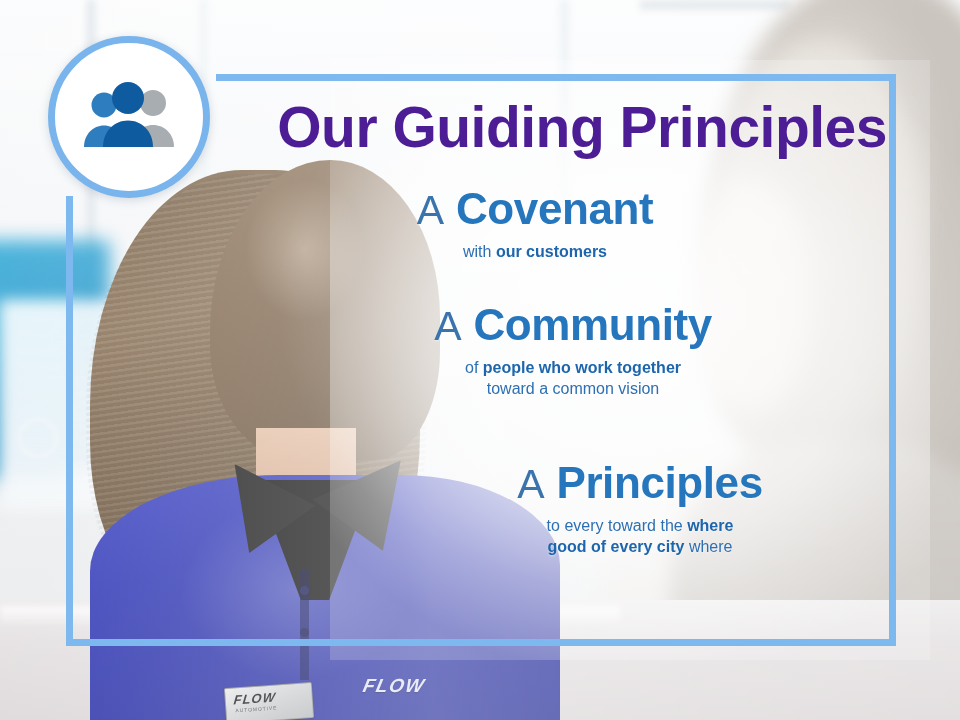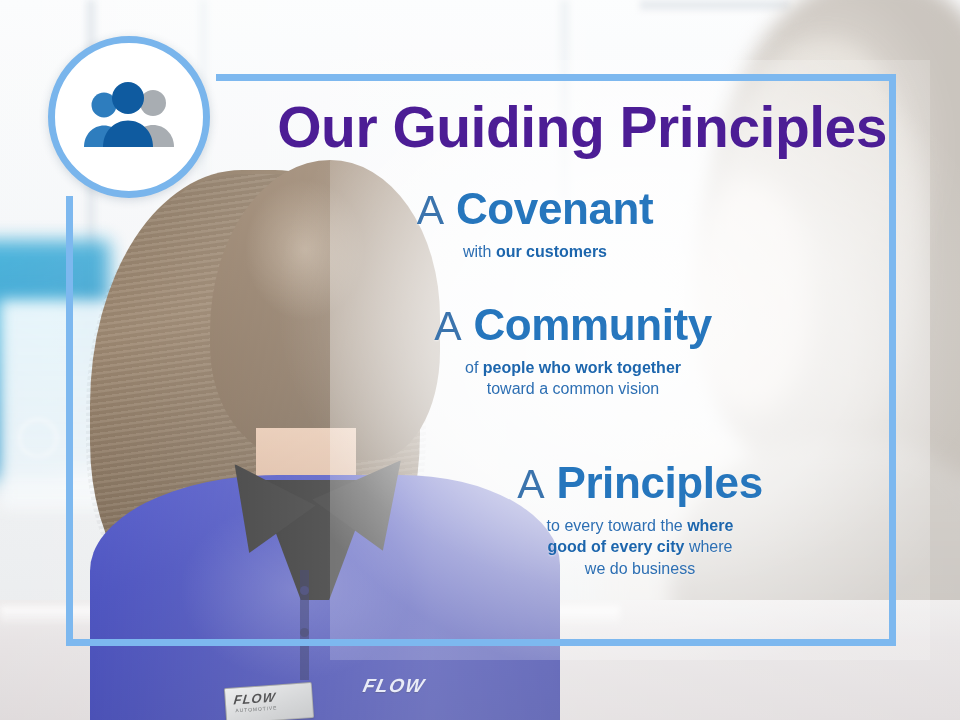--- a/index.html
+++ b/index.html
@@ -403,16 +403,16 @@
       <span>Community</span>
     </div>
     <div class="sub"><span>of </span><b>people who work together</b><br><span>toward a common vision</span></div>
   </div>
 
   <div class="block b3">
     <div class="headline">
       <span class="lead">A</span>
       <span>Principles</span>
     </div>
-    <div class="sub"><span>to every toward the </span><b>where</b><br><b>good of every city</b><span> where</span><br><span>we do business</span></div>
+    <div class="sub"><span>to every toward the </span><b>where</b><br><b>good of every city</b><span> where</span><br></div>
   </div>
 
 </div>
 
 </body></html>

